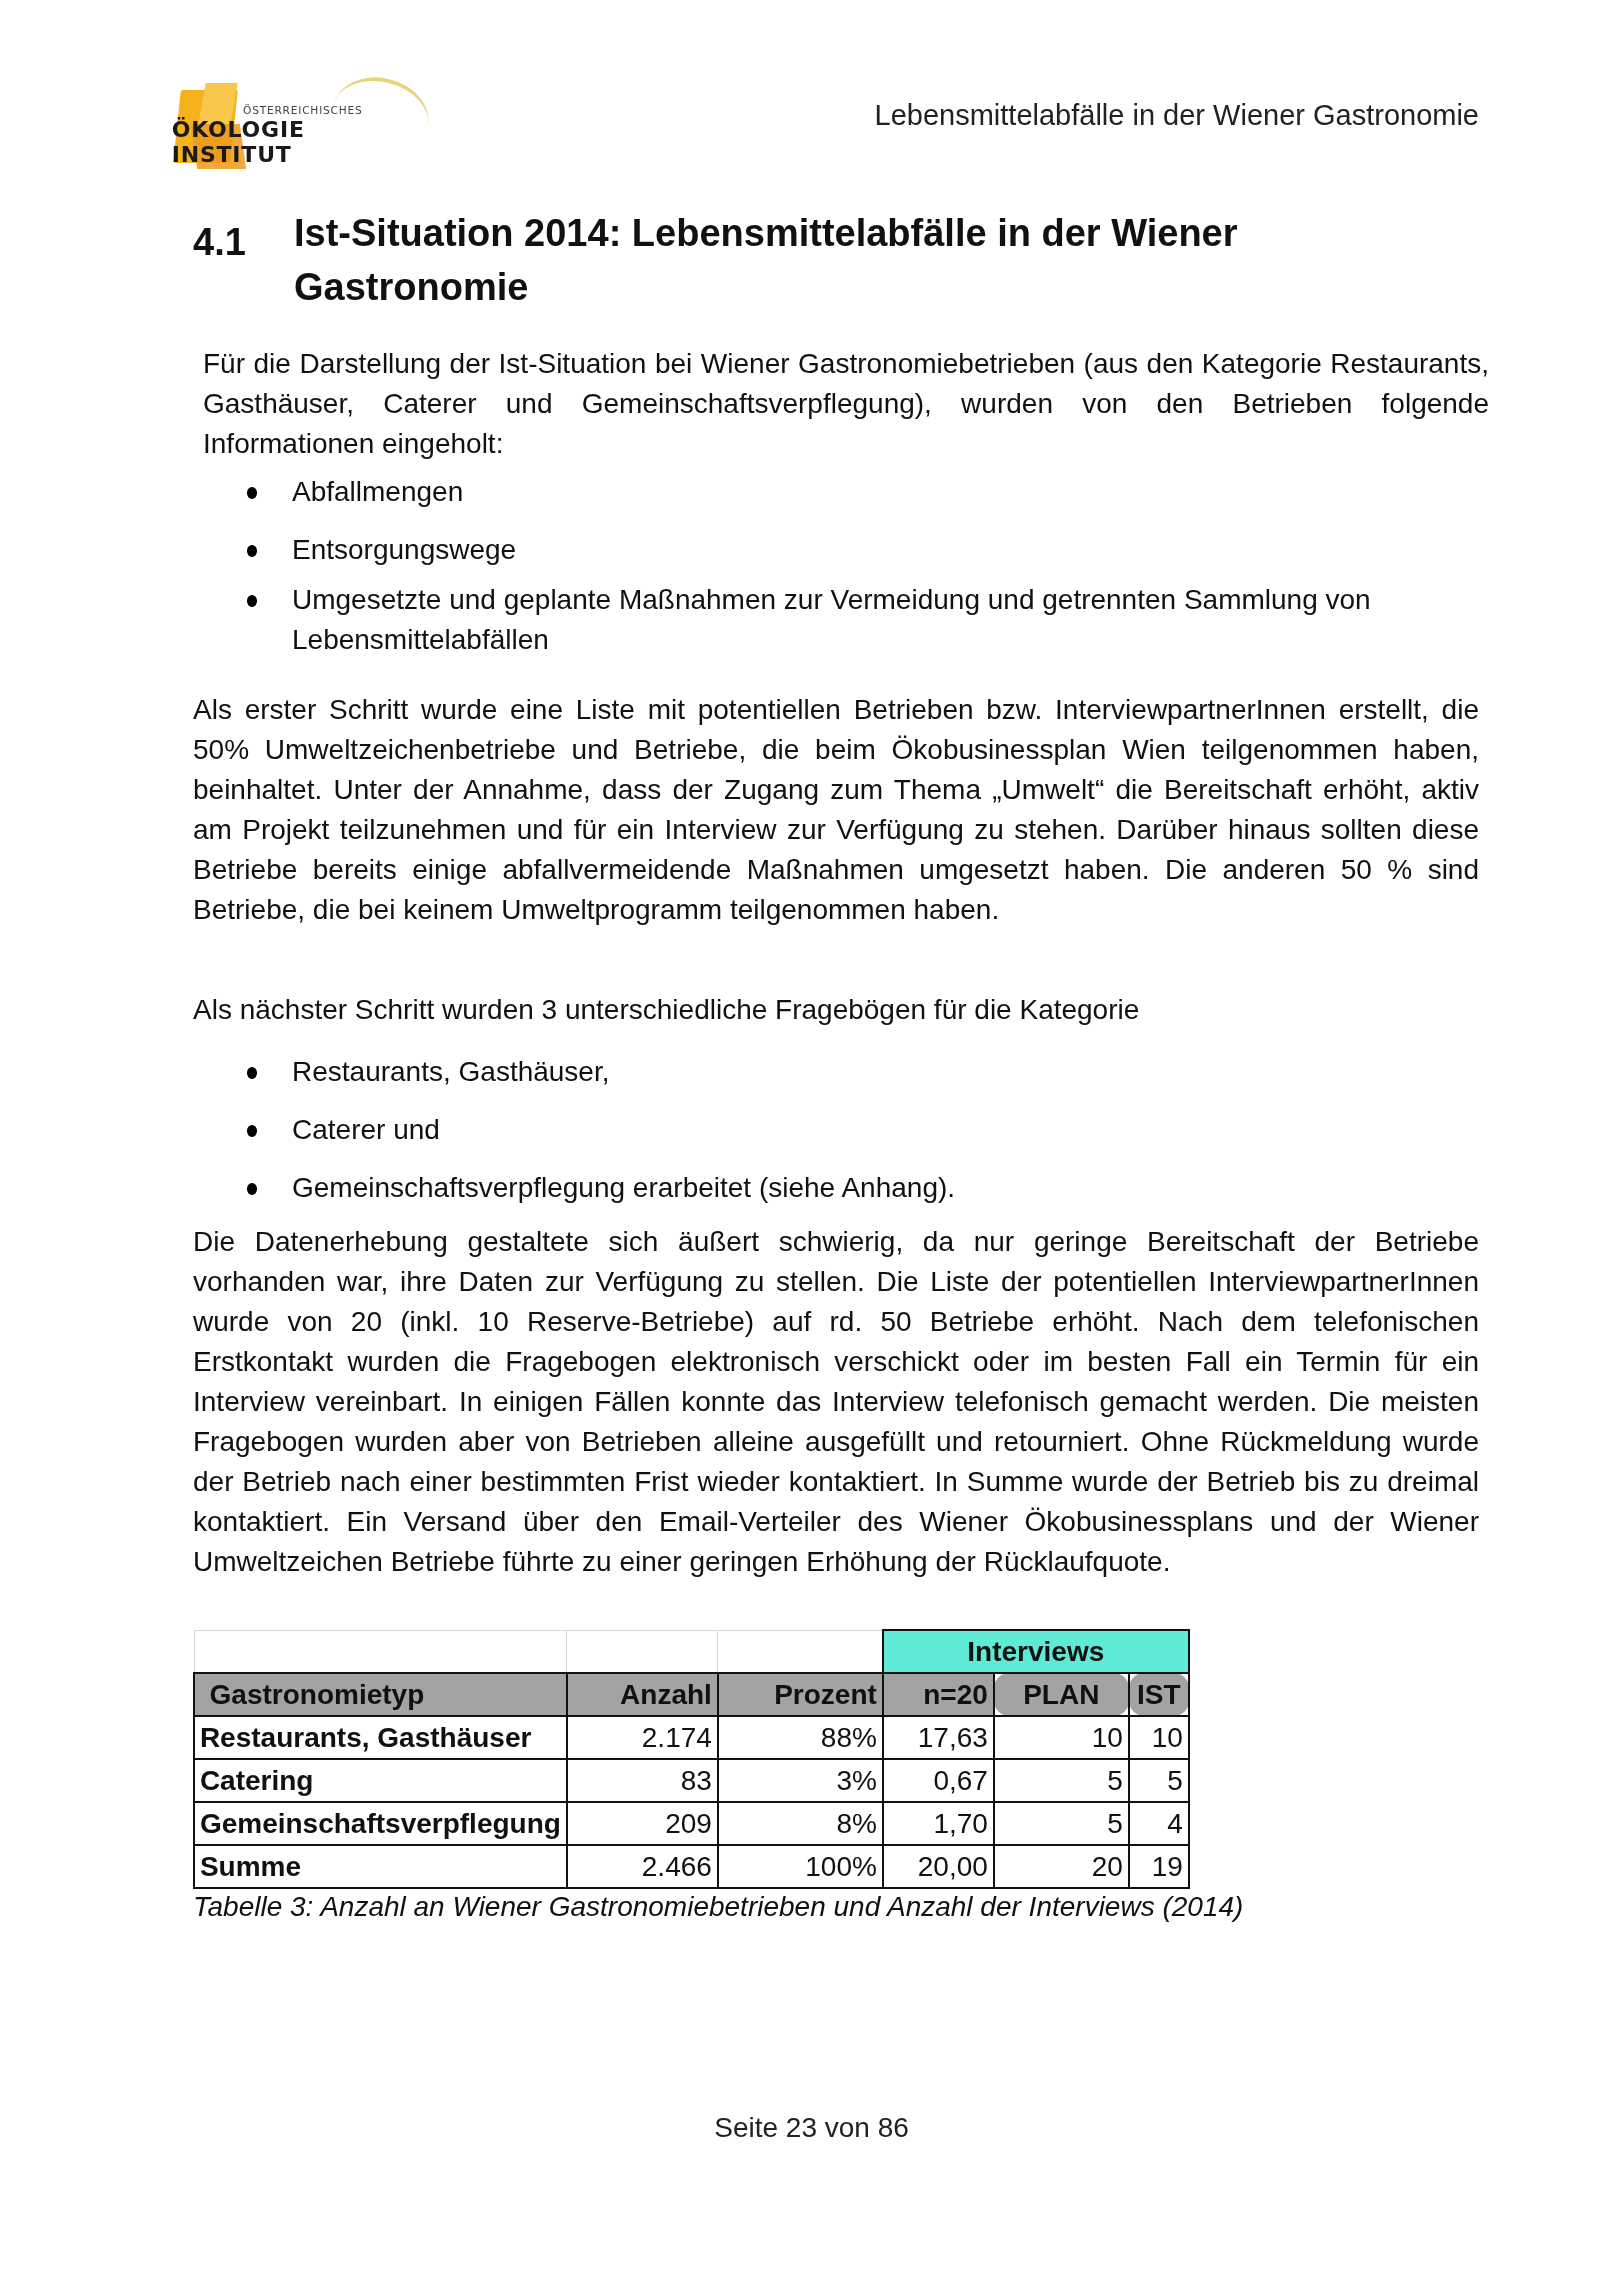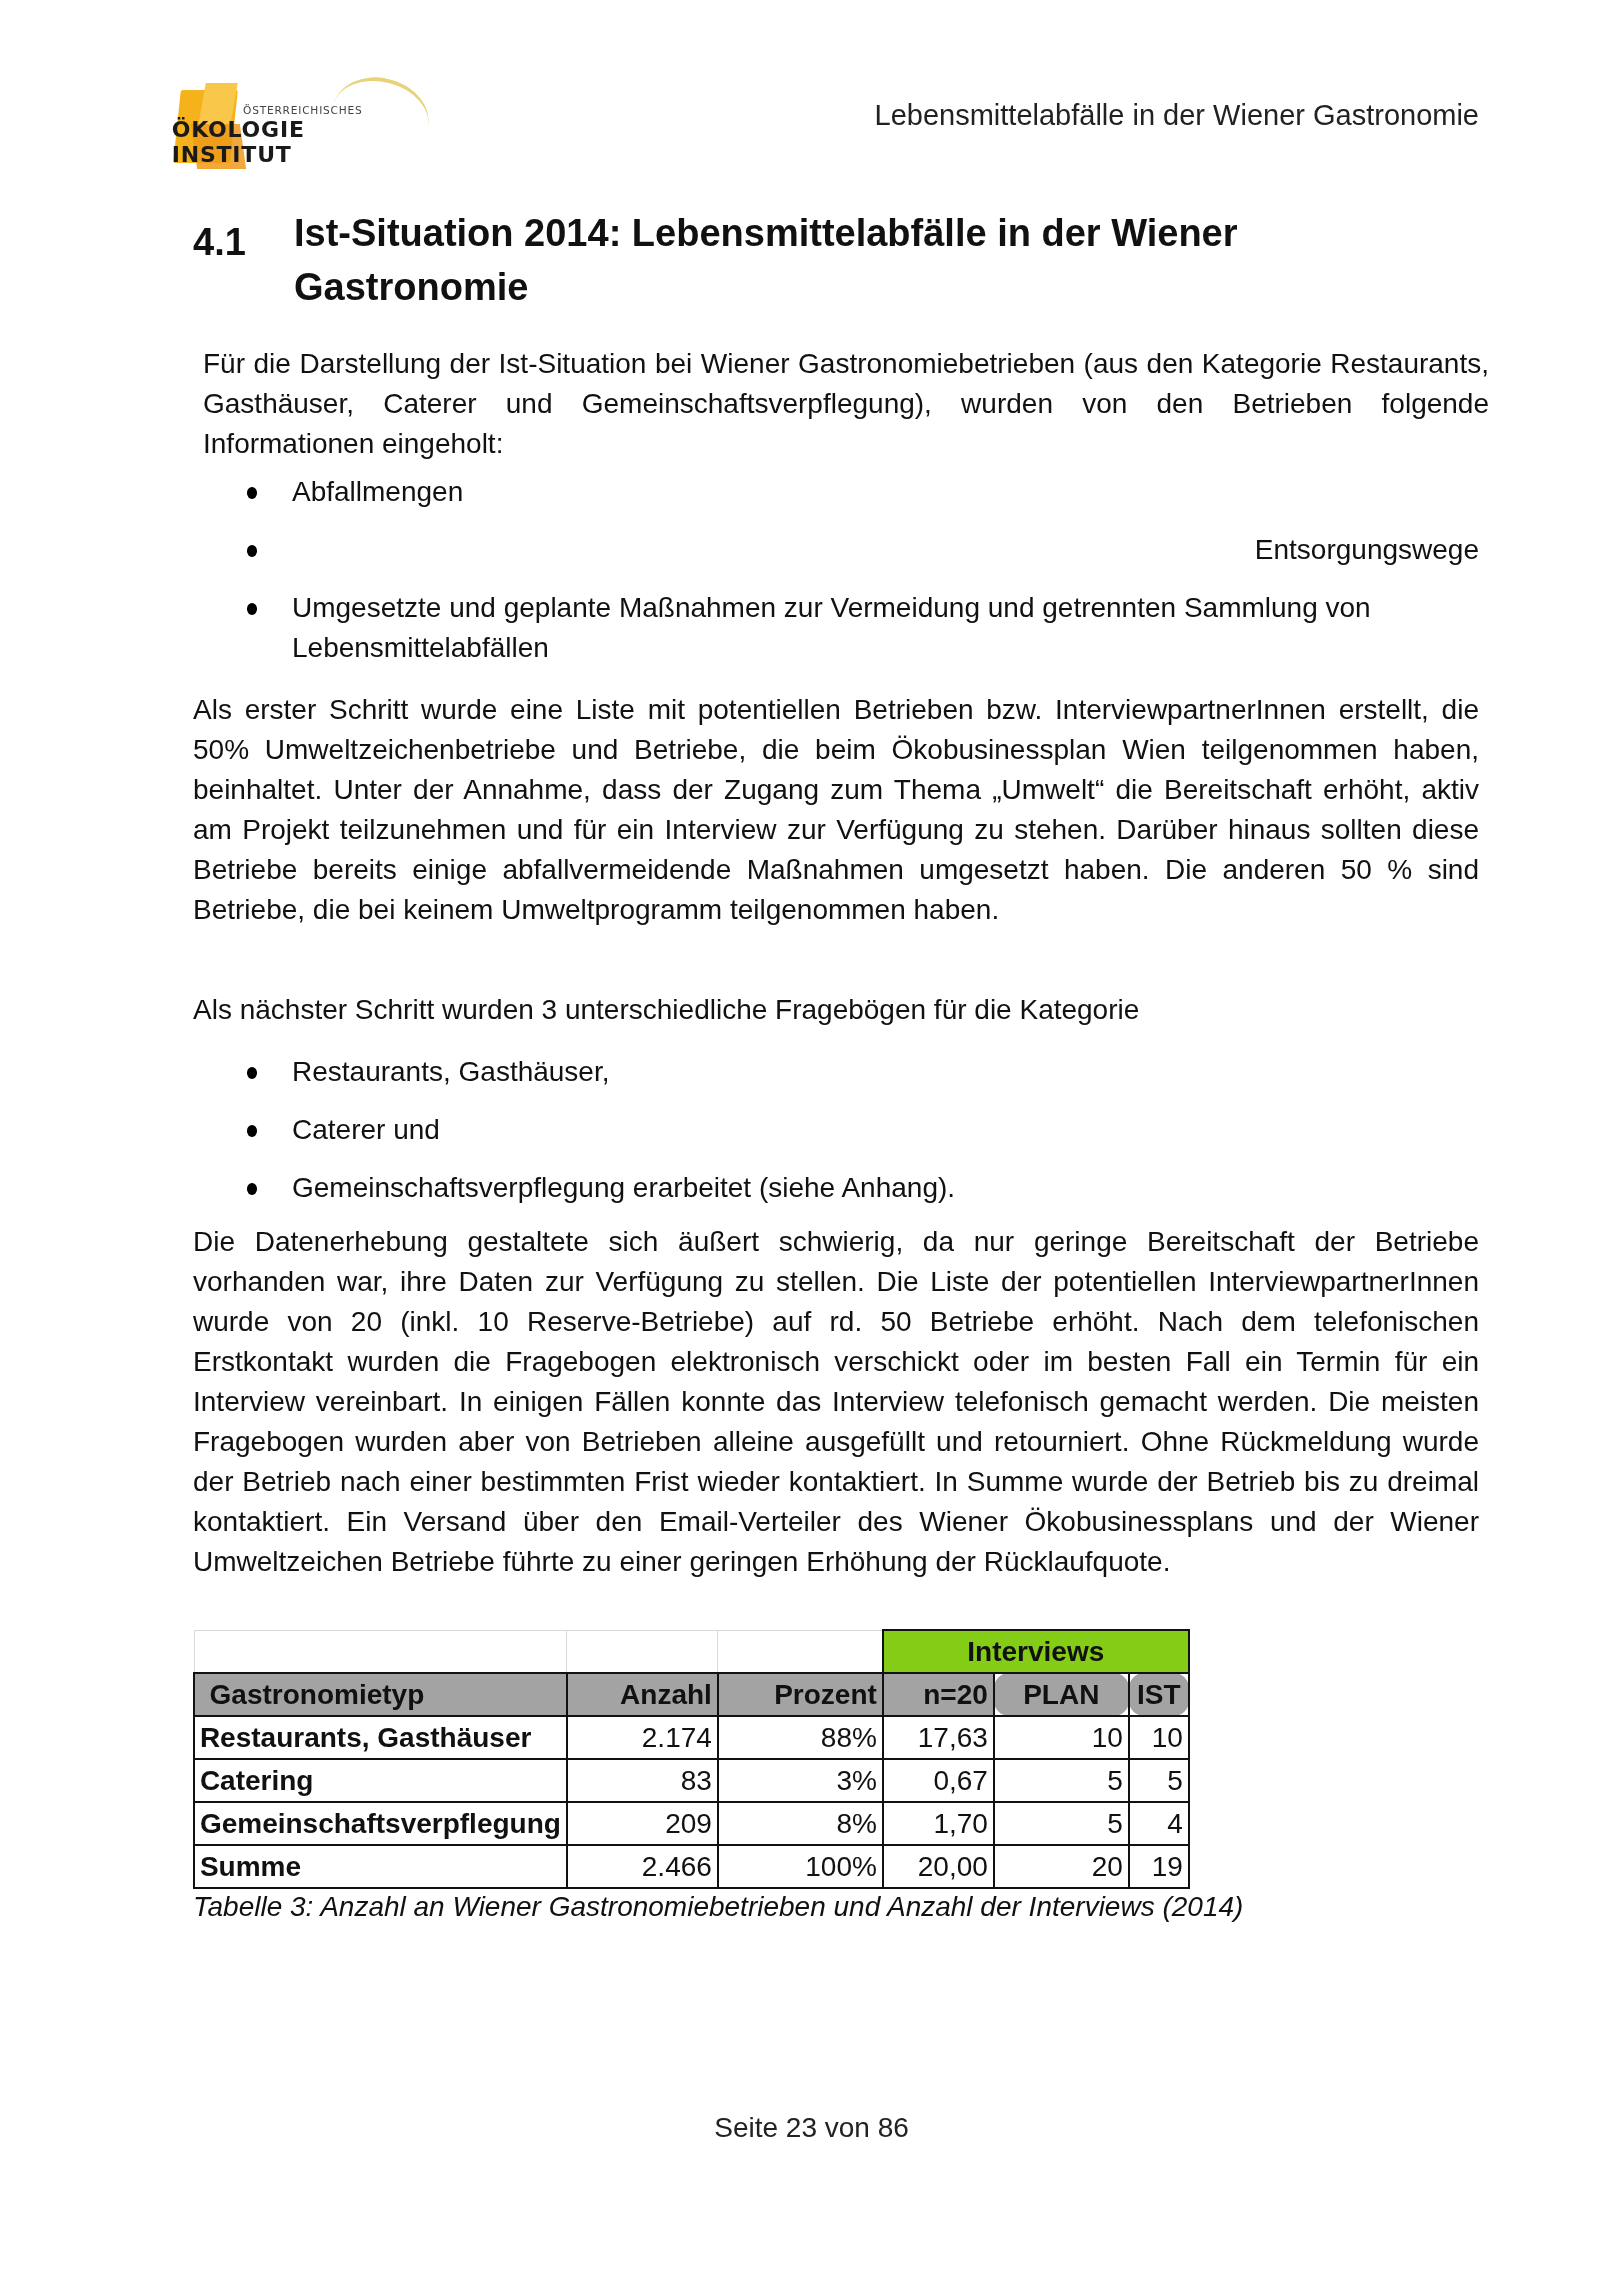--- a/index.html
+++ b/index.html
@@ -34,21 +34,21 @@
   .bullets { left: 193px; width: 1286px; margin: 0; padding: 0; list-style: none; font-size: 28px; }
   .bullets li { position: relative; padding-left: 99px; line-height: 40px; }
   .bullets .dot { position: absolute; left: 54px; top: 15.4px; width: 9.7px; height: 11.4px;
                   background: #000; border-radius: 50%; }
 
   
   table.data { position: absolute; left: 193px; top: 1629px; border-collapse: collapse;
                font-size: 28px; }
   table.data td { height: 41px; padding: 0 4.9px; border: 2.4px solid #111; white-space: nowrap; }
   table.data tr.blank td { border: 1.6px solid #d8d8d8; border-bottom: 2.4px solid #111; }
-  table.data tr.blank td.interviews { background: #84cc16; border: 2.4px solid #111; font-weight: bold;
+  table.data tr.blank td.interviews { background: #5eead4; border: 2.4px solid #111; font-weight: bold;
                                       text-align: center; }
   table.data tr.head td { background: #a3a3a3; font-weight: bold; }
   table.data td.num { text-align: right; }
   table.data td.lbl { font-weight: bold; text-align: left; }
   table.data tr.head td.first { padding-left: 14.6px; }
   table.data tr.head td.c { text-align: center; border-radius: 15px; }
 
   .caption { left: 193px; top: 1891px; font-size: 28px; font-style: italic; color: #111; }
   .footer { left: 0; width: 1623px; top: 2112px; text-align: center; font-size: 28px; color: #222; }
 </style>
@@ -68,21 +68,21 @@
 <div class="abs h-num">4.1</div>
 <div class="abs h-title">Ist-Situation 2014: Lebensmittelabfälle in der Wiener Gastronomie</div>
 
 <p class="abs para" style="top:334px;margin:10px;">Für die Darstellung der Ist-Situation bei Wiener Gastronomiebetrieben (aus den Kategorie Restaurants, Gasthäuser, Caterer und Gemeinschaftsverpflegung), wurden von den Betrieben folgende Informationen eingeholt:</p>
 
 <ul class="abs bullets" style="top:472px;">
   <li style="margin-bottom:18px;">
     <span class="dot"></span>
     <span>Abfallmengen</span>
   </li>
-  <li style="margin-bottom:18px;text-align:right;">
+  <li style="margin-bottom:10px;">
     <span class="dot"></span>
     <span>Entsorgungswege</span>
   </li>
   <li>
     <span class="dot"></span>
     <span>Umgesetzte und geplante Maßnahmen zur Vermeidung und getrennten Sammlung von Lebensmittelabfällen</span>
   </li>
 </ul>
 
 <p class="abs para" style="top:690px;margin:0;">Als erster Schritt wurde eine Liste mit potentiellen Betrieben bzw. InterviewpartnerInnen erstellt, die 50% Umweltzeichenbetriebe und Betriebe, die beim Ökobusinessplan Wien teilgenommen haben, beinhaltet. Unter der Annahme, dass der Zugang zum Thema „Umwelt“ die Bereitschaft erhöht, aktiv am Projekt teilzunehmen und für ein Interview zur Verfügung zu stehen. Darüber hinaus sollten diese Betriebe bereits einige abfallvermeidende Maßnahmen umgesetzt haben. Die anderen 50 % sind Betriebe, die bei keinem Umweltprogramm teilgenommen haben.</p>

